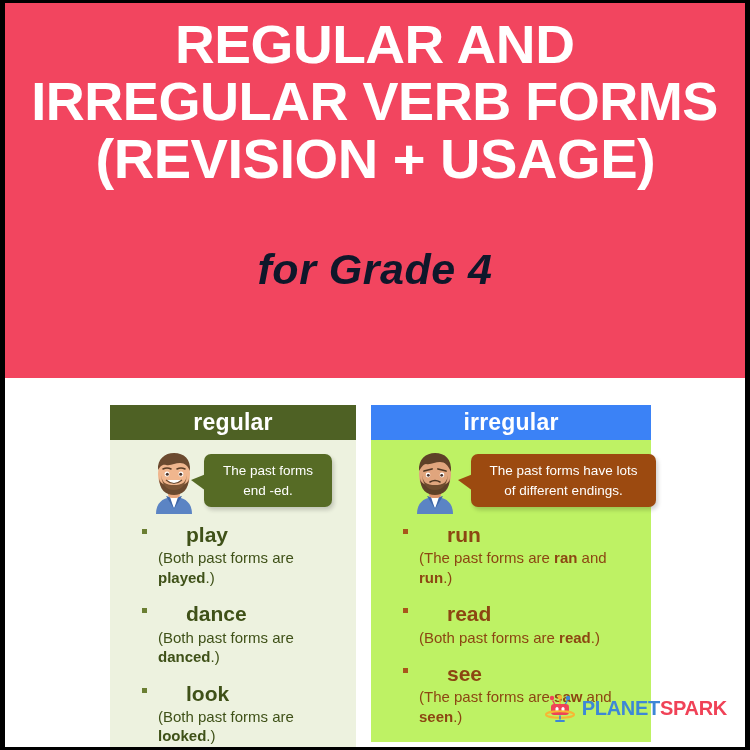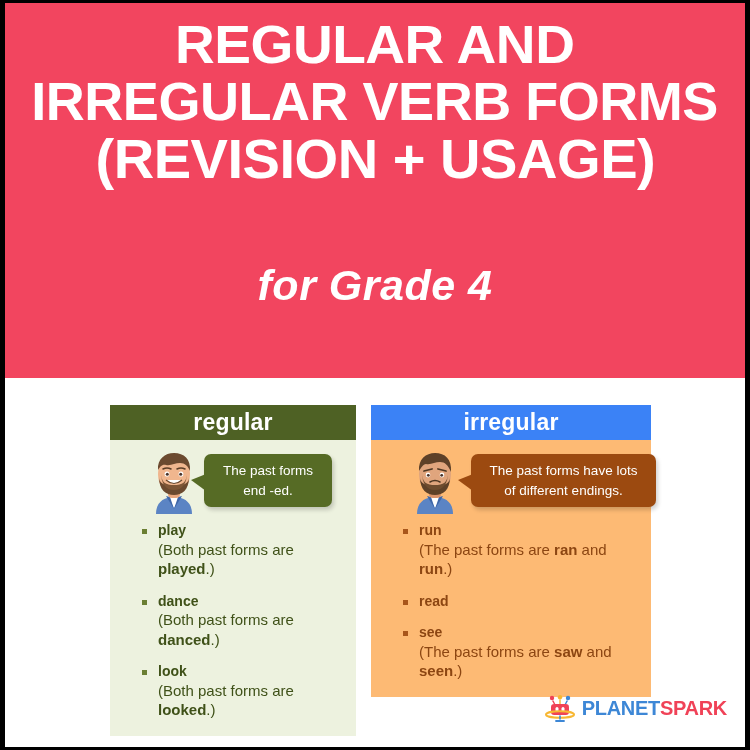--- a/index.html
+++ b/index.html
@@ -49,22 +49,22 @@
     font-size: 54px;
     line-height: 1.07;
     letter-spacing: -0.5px;
     text-align: center;
     white-space: nowrap;
     transform: scaleX(1.02);
   }
   .title-line.l2 { font-size: 53px; }
   .title-line.l3 { font-size: 55px; }
   #subtitle {
-    margin-top: 72px;
-    color: #ffffff;
+    margin-top: 56px;
+    color: #0f172a;
     font-family: "Liberation Sans", sans-serif;
     font-weight: bold;
     font-style: italic;
     font-size: 43px;
     text-align: center;
     letter-spacing: 0.5px;
   }
 
   
   #body-area {
@@ -108,21 +108,21 @@
   .panel.regular .panel-header { background: #4E6124; }
   .panel.irregular .panel-header { background: #3b82f6; }
 
   .panel-body {
     position: relative;
     padding: 8px 10px 14px 28px;
     min-height: 205px;
     box-sizing: border-box;
   }
   .panel.regular .panel-body { background: #EDF2DF; }
-  .panel.irregular .panel-body { background: #fdba74; }
+  .panel.irregular .panel-body { background: #bef264; }
 
   
   .toon-row {
     position: relative;
     height: 68px;
   }
   .avatar {
     position: absolute;
     left: 6px;
     top: 2px;
@@ -175,22 +175,23 @@
     top: 7px;
     width: 5px;
     height: 5px;
   }
   .panel.regular .verb-bullet { background: #6B7F33; }
   .panel.irregular .verb-bullet { background: #A8561B; }
   .verb-word {
     display: block;
     font-family: "Liberation Sans", sans-serif;
     font-weight: bold;
-    font-size: 14px;
+    font-size: 21px;
     line-height: 1.25;
+    margin-left: 28px;
   }
   .verb-note {
     display: block;
     font-family: "Liberation Sans", sans-serif;
     font-size: 15px;
     line-height: 1.3;
   }
   .panel.regular .verb-word, .panel.regular .verb-note { color: #3F5118; }
   .panel.irregular .verb-word, .panel.irregular .verb-note { color: #8C4612; }
   .verb-note b { font-weight: bold; }
@@ -315,20 +316,21 @@
 
           <ul class="verb-list">
             <li class="verb-item">
               <span class="verb-bullet"></span>
               <span class="verb-word">run</span>
               <span class="verb-note"><span>(The past forms are </span><b>ran</b><span> and </span><b>run</b><span>.)</span></span>
             </li>
             <li class="verb-item">
               <span class="verb-bullet"></span>
               <span class="verb-word">read</span>
+              <span class="verb-note"><span>(Both past forms are </span><b>read</b><span>.)</span></span>
             </li>
             <li class="verb-item">
               <span class="verb-bullet"></span>
               <span class="verb-word">see</span>
               <span class="verb-note"><span>(The past forms are </span><b>saw</b><span> and </span><b>seen</b><span>.)</span></span>
             </li>
           </ul>
 
         </div>
       </div>

